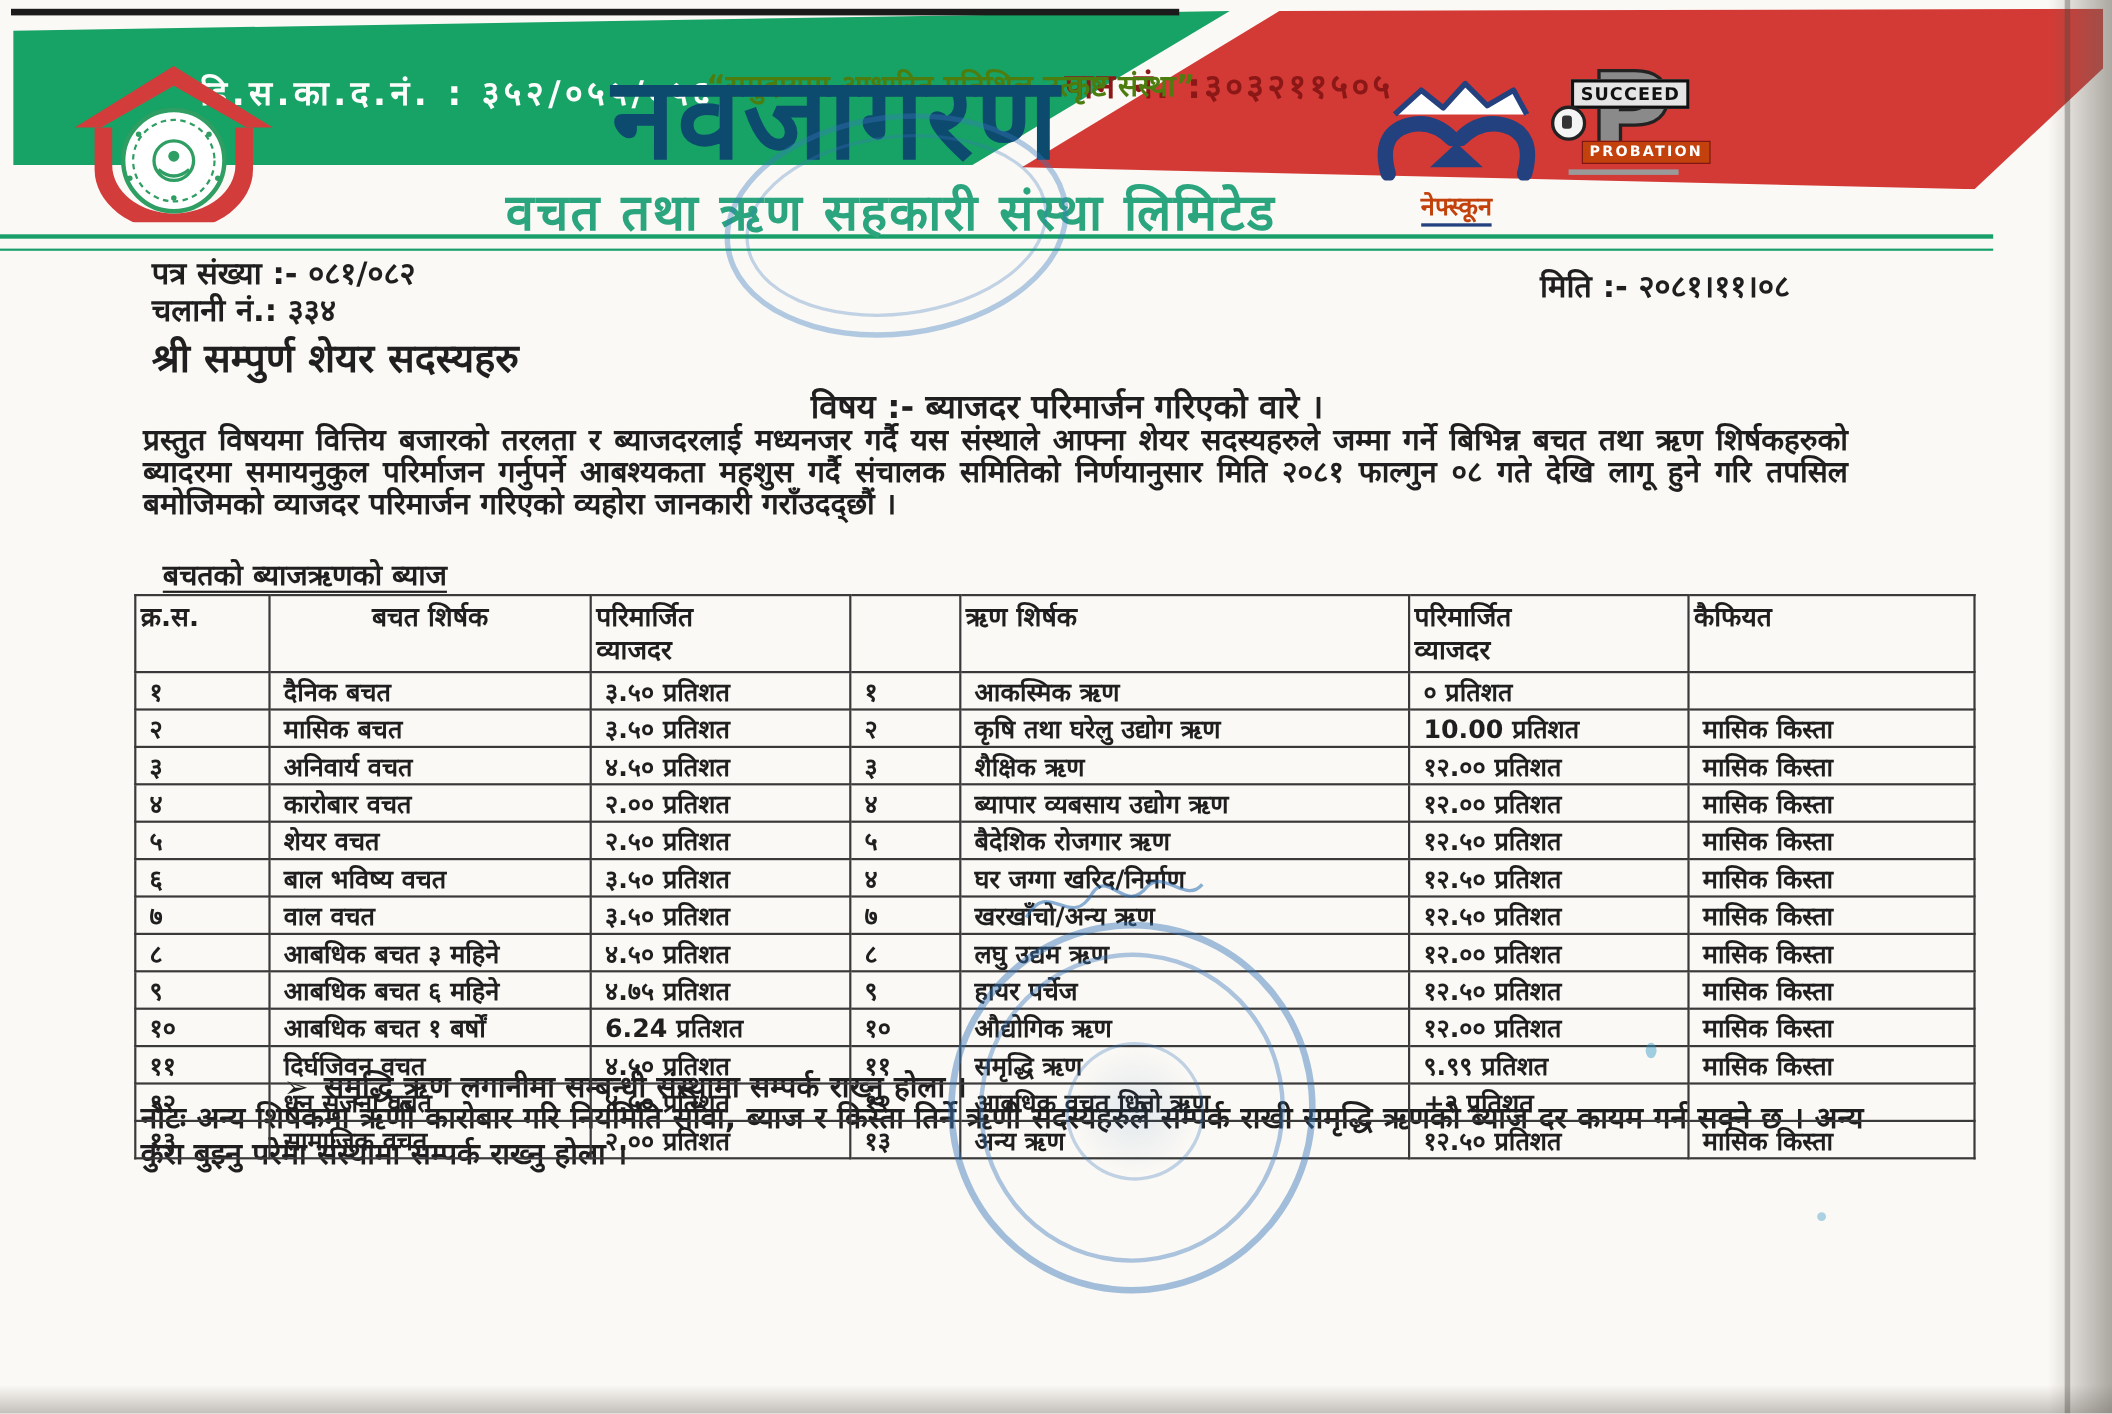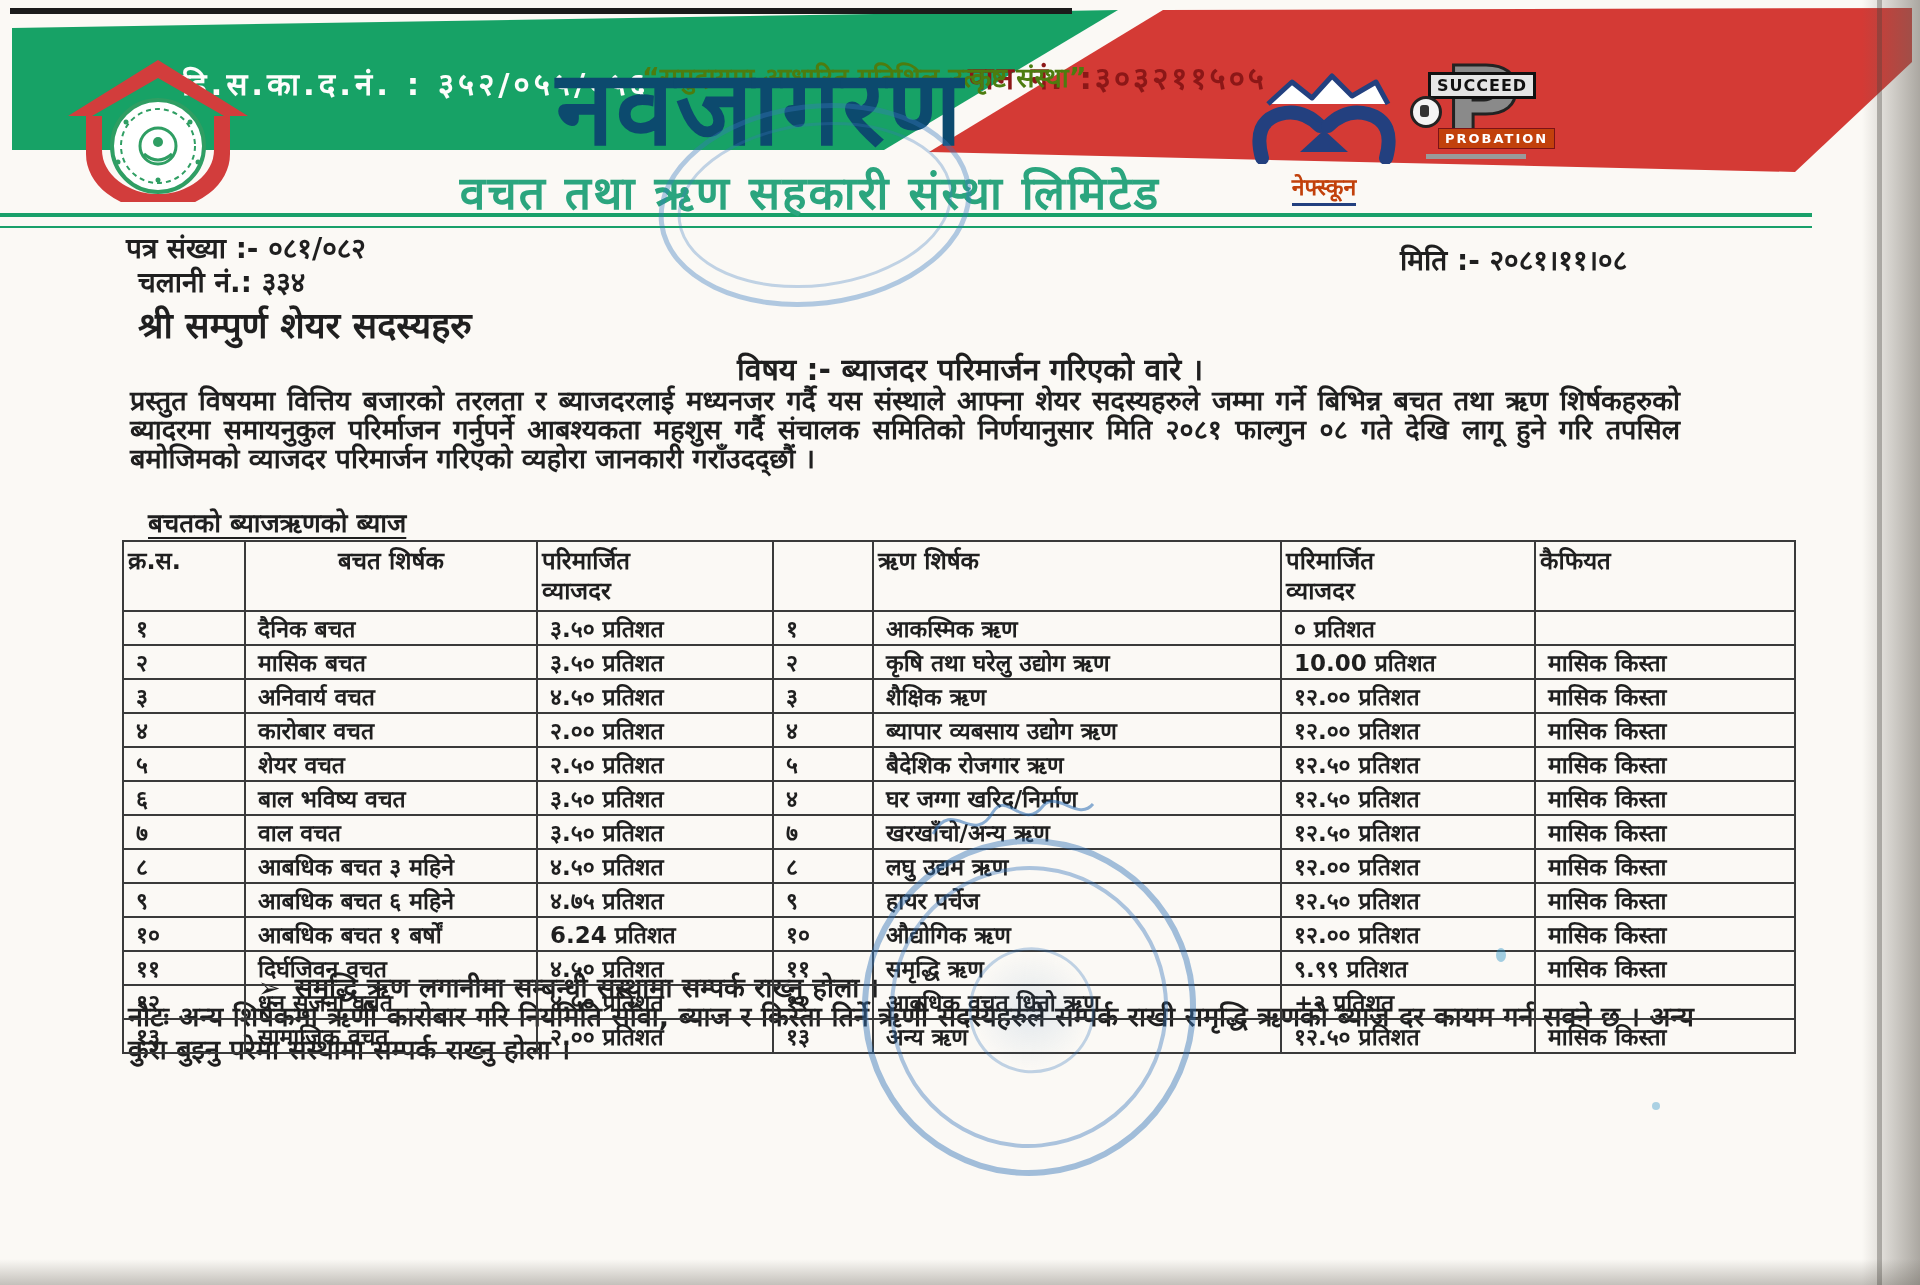--- a/index.html
+++ b/index.html
@@ -43,21 +43,21 @@
   .succeed-tag{position:absolute;left:12px;top:14px;background:#e5e5e5;border:3px solid #111;
     font-size:16px;font-weight:800;letter-spacing:1px;padding:1px 6px;color:#111;}
   .probation-bar{position:absolute;left:22px;top:70px;background:#c2410c;color:#fff;
     font-size:13px;font-weight:800;letter-spacing:2px;padding:2px 6px;border:1px solid #7b1216;}
   .fist{position:absolute;left:-6px;top:38px;width:26px;height:26px;border-radius:50%;
     border:3px solid #222;background:#f4f4f4;}
   .fist:after{content:"";position:absolute;left:7px;top:6px;width:9px;height:12px;background:#333;border-radius:3px;}
   .fineprint{position:absolute;left:10px;top:96px;width:100px;height:5px;background:#9a9a9a;}
 
   
-  .meta-letter{position:absolute;left:126px;top:228px;font-size:28px;font-weight:700;}
+  .meta-letter{position:absolute;left:138px;top:228px;font-size:28px;font-weight:700;}
   .meta-dispatch{position:absolute;left:138px;top:262px;font-size:28px;font-weight:700;}
   .meta-date{position:absolute;left:1400px;top:240px;font-size:28px;font-weight:700;}
 
   .salutation{position:absolute;left:138px;top:300px;font-size:36px;font-weight:700;}
   .subject{position:absolute;left:130px;top:348px;width:1680px;text-align:center;font-size:30px;font-weight:700;}
   .body-par{position:absolute;left:130px;top:386px;width:1550px;font-size:27px;font-weight:600;
     line-height:29px;text-align:justify;}
   .table-title{position:absolute;left:148px;top:504px;font-size:26px;font-weight:800;
     text-decoration:underline;text-underline-offset:5px;}
 

